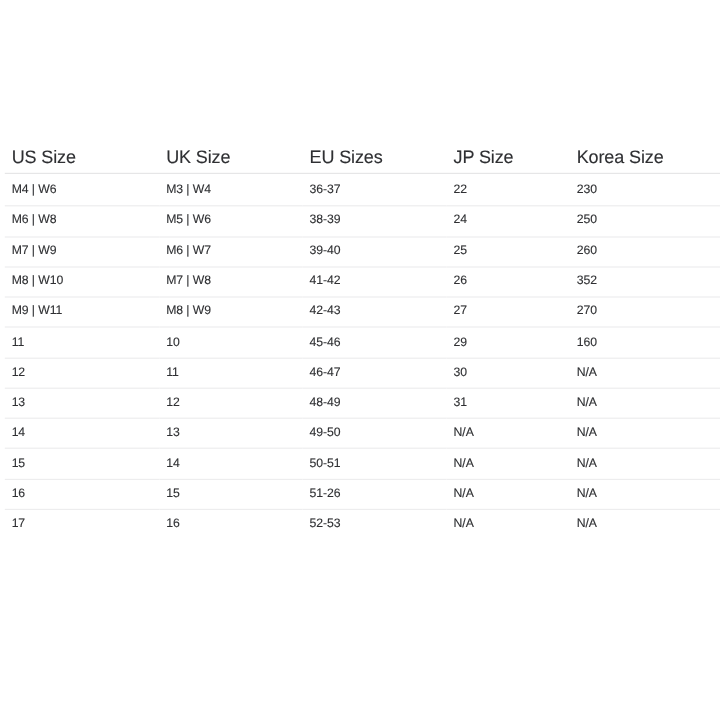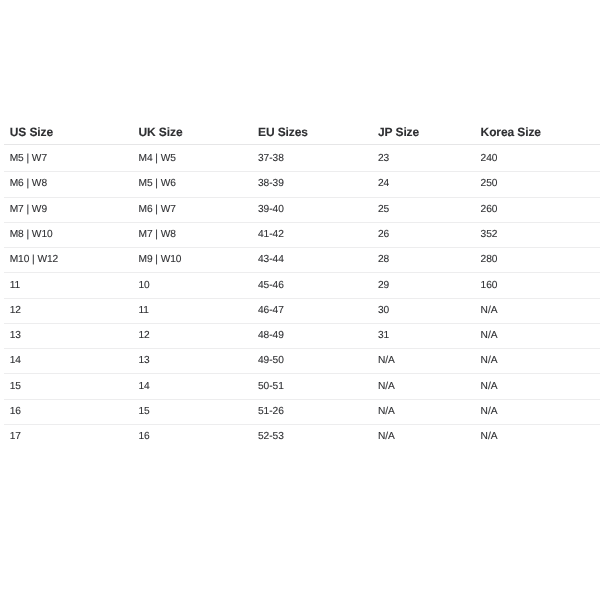--- a/index.html
+++ b/index.html
@@ -32,22 +32,22 @@
   }
   table.size-table th,
   table.size-table td {
     text-align: left;
     padding: 0 0 0 5.7px;
     vertical-align: middle;
     color: #2f3033;
     -webkit-text-stroke: 0.1px #2f3033;
   }
   table.size-table th {
-    font-size: 12px;
-    font-weight: 700;
+    font-size: 15px;
+    font-weight: 400;
     letter-spacing: -0.1px;
     height: 29.1px;
     box-sizing: border-box;
     line-height: 12px;
   }
   table.size-table tbody td {
     font-size: 10.2px;
     font-weight: 400;
     letter-spacing: -0.06px;
     height: 25.28px;
@@ -80,25 +80,25 @@
       <tr>
         <th class="c0">US Size</th>
         <th class="c1">UK Size</th>
         <th class="c2">EU Sizes</th>
         <th class="c3">JP Size</th>
         <th class="c4">Korea Size</th>
       </tr>
     </thead>
     <tbody id="tbody">
         <tr>
-          <td class="c0">M5 | W7</td>
-          <td class="c1">M4 | W5</td>
-          <td class="c2">37-38</td>
-          <td class="c3">23</td>
-          <td class="c4">240</td>
+          <td class="c0">M4 | W6</td>
+          <td class="c1">M3 | W4</td>
+          <td class="c2">36-37</td>
+          <td class="c3">22</td>
+          <td class="c4">230</td>
         </tr>
         <tr>
           <td class="c0">M6 | W8</td>
           <td class="c1">M5 | W6</td>
           <td class="c2">38-39</td>
           <td class="c3">24</td>
           <td class="c4">250</td>
         </tr>
         <tr>
           <td class="c0">M7 | W9</td>
@@ -108,25 +108,25 @@
           <td class="c4">260</td>
         </tr>
         <tr>
           <td class="c0">M8 | W10</td>
           <td class="c1">M7 | W8</td>
           <td class="c2">41-42</td>
           <td class="c3">26</td>
           <td class="c4">352</td>
         </tr>
         <tr>
-          <td class="c0">M10 | W12</td>
-          <td class="c1">M9 | W10</td>
-          <td class="c2">43-44</td>
-          <td class="c3">28</td>
-          <td class="c4">280</td>
+          <td class="c0">M9 | W11</td>
+          <td class="c1">M8 | W9</td>
+          <td class="c2">42-43</td>
+          <td class="c3">27</td>
+          <td class="c4">270</td>
         </tr>
         <tr>
           <td class="c0">11</td>
           <td class="c1">10</td>
           <td class="c2">45-46</td>
           <td class="c3">29</td>
           <td class="c4">160</td>
         </tr>
         <tr>
           <td class="c0">12</td>

